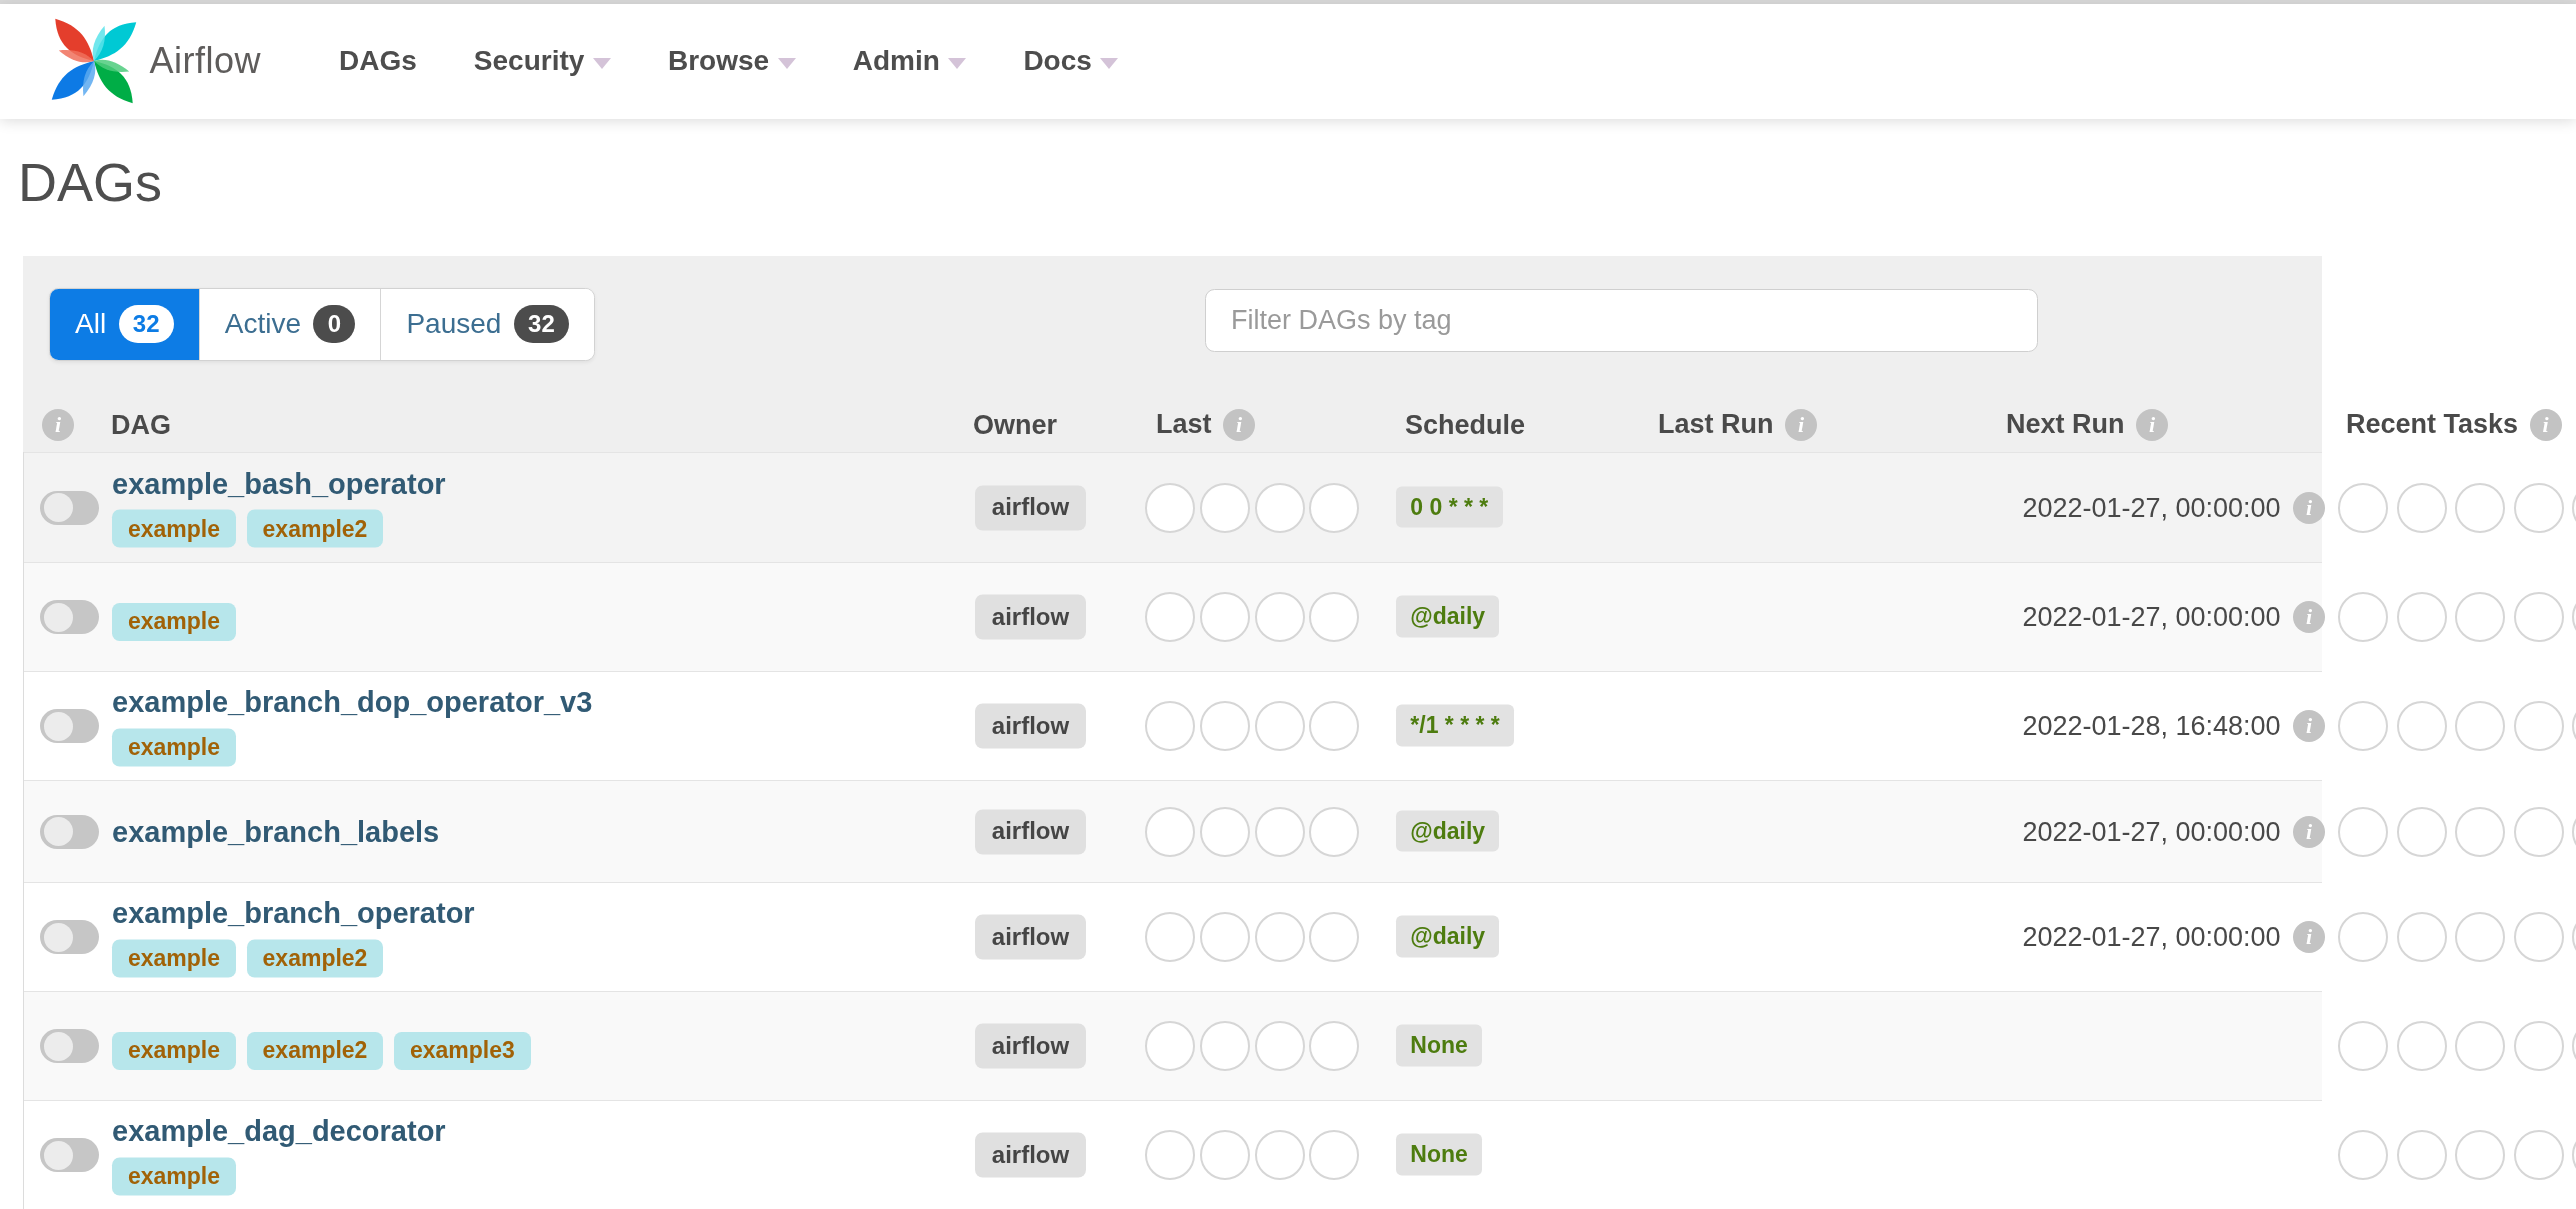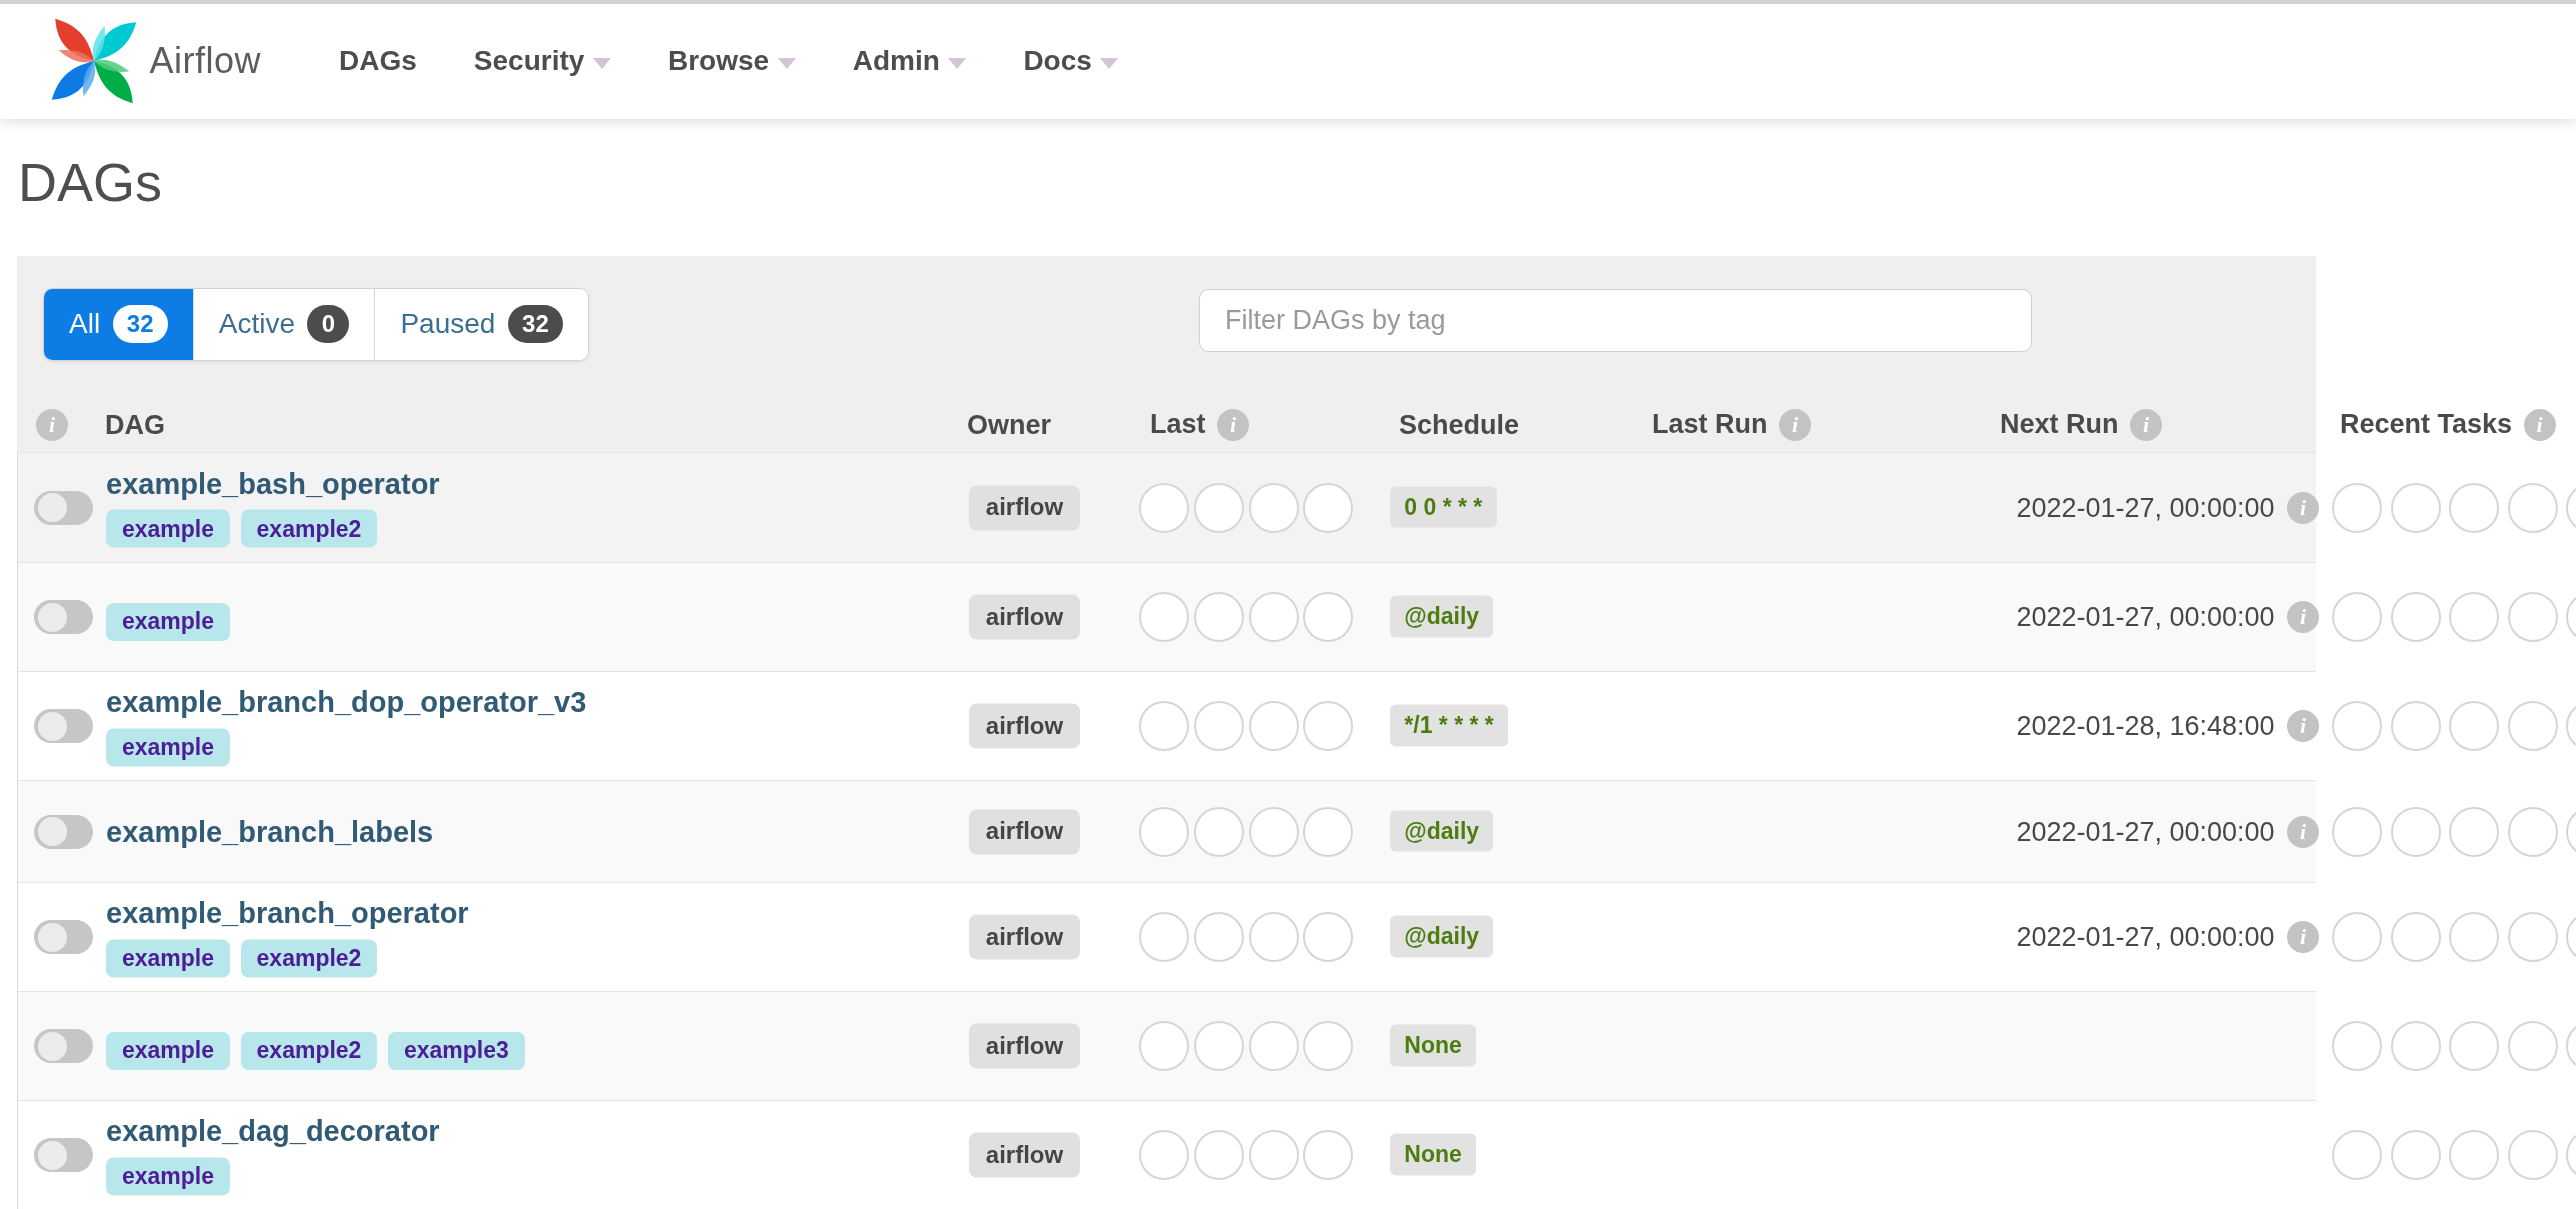--- a/index.html
+++ b/index.html
@@ -15,21 +15,21 @@
   .nav{display:flex;align-items:center;margin-left:78px;}
   .nav-item{display:flex;align-items:center;margin-right:57px;cursor:pointer;}
   .nav-label{font-size:28px;font-weight:700;color:#4d4d4d;}
   .caret{width:0;height:0;border-left:9.5px solid transparent;border-right:9.5px solid transparent;
          border-top:11.5px solid #d4c3d8;margin-left:8.6px;margin-top:3.8px;}
 
   
   .page-title{margin:32px 0 0 18px;font-size:54px;font-weight:400;color:#4e4e4e;}
 
   
-  .content{position:absolute;left:17px;top:256px;width:2299px;}
+  .content{position:absolute;left:23px;top:256px;width:2299px;}
   .toolbar{position:relative;height:141px;background:#efefef;}
 
   .tabs{position:absolute;left:26px;top:31.5px;display:flex;background:#fff;
         border:1.9px solid #d2d2d2;border-radius:9.5px;overflow:hidden;box-shadow:0 1.9px 3.8px rgba(0,0,0,0.06);}
   .tab{display:flex;align-items:center;height:71px;padding:0 25px;font-size:28px;cursor:pointer;background:#fff;color:#3c6e91;}
   .tab + .tab{border-left:1.9px solid #d5d5d5;}
   .tab.active{background:#0d7ce5;color:#fff;border-left:none;}
   .tab-badge{margin-left:12.4px;padding:4.8px 14.3px;border-radius:953px;font-size:24px;font-weight:700;
              background:#4c4c4c;color:#fff;}
   .tab.active .tab-badge{background:#fff;color:#0d7ce5;}
@@ -55,21 +55,21 @@
   .trow.no-tags{height:101px;}
 
   .cell{position:absolute;top:50%;transform:translateY(-50%);}
 
   .toggle{left:16px;width:59px;height:34px;border-radius:17px;background:#c6c6c6;cursor:pointer;}
   .toggle .knob{position:absolute;left:3.8px;top:2.9px;width:29px;height:29px;border-radius:50%;background:#ececec;}
 
   .dagcell{left:88px;}
   .dag-name{font-size:29px;font-weight:700;color:#315a74;cursor:pointer;white-space:nowrap;}
   .tags{display:flex;gap:10.5px;margin-top:9.5px;}
-  .tag{background:#b7e6eb;color:#4c1d95;font-size:23px;font-weight:700;padding:5.7px 16px;border-radius:7.6px;cursor:pointer;}
+  .tag{background:#b7e6eb;color:#a16207;font-size:23px;font-weight:700;padding:5.7px 16px;border-radius:7.6px;cursor:pointer;}
 
   .ownercell{left:932px;width:149px;display:flex;justify-content:center;}
   .owner-badge{background:#e0e0e0;color:#454545;font-size:24px;font-weight:700;padding:8.6px 17px;border-radius:7.6px;}
 
   .runscell{left:1121px;display:flex;gap:4.8px;}
   .circle{width:50px;height:50px;border-radius:50%;background:#fff;border:2.9px solid #d6d6d6;box-sizing:border-box;cursor:pointer;}
 
   .schedcell{left:1372px;}
   .sched-badge{background:#e2e2e2;color:#4d7c0f;font-size:23px;font-weight:700;padding:7.6px 14.3px;border-radius:5.7px;white-space:nowrap;}
 

